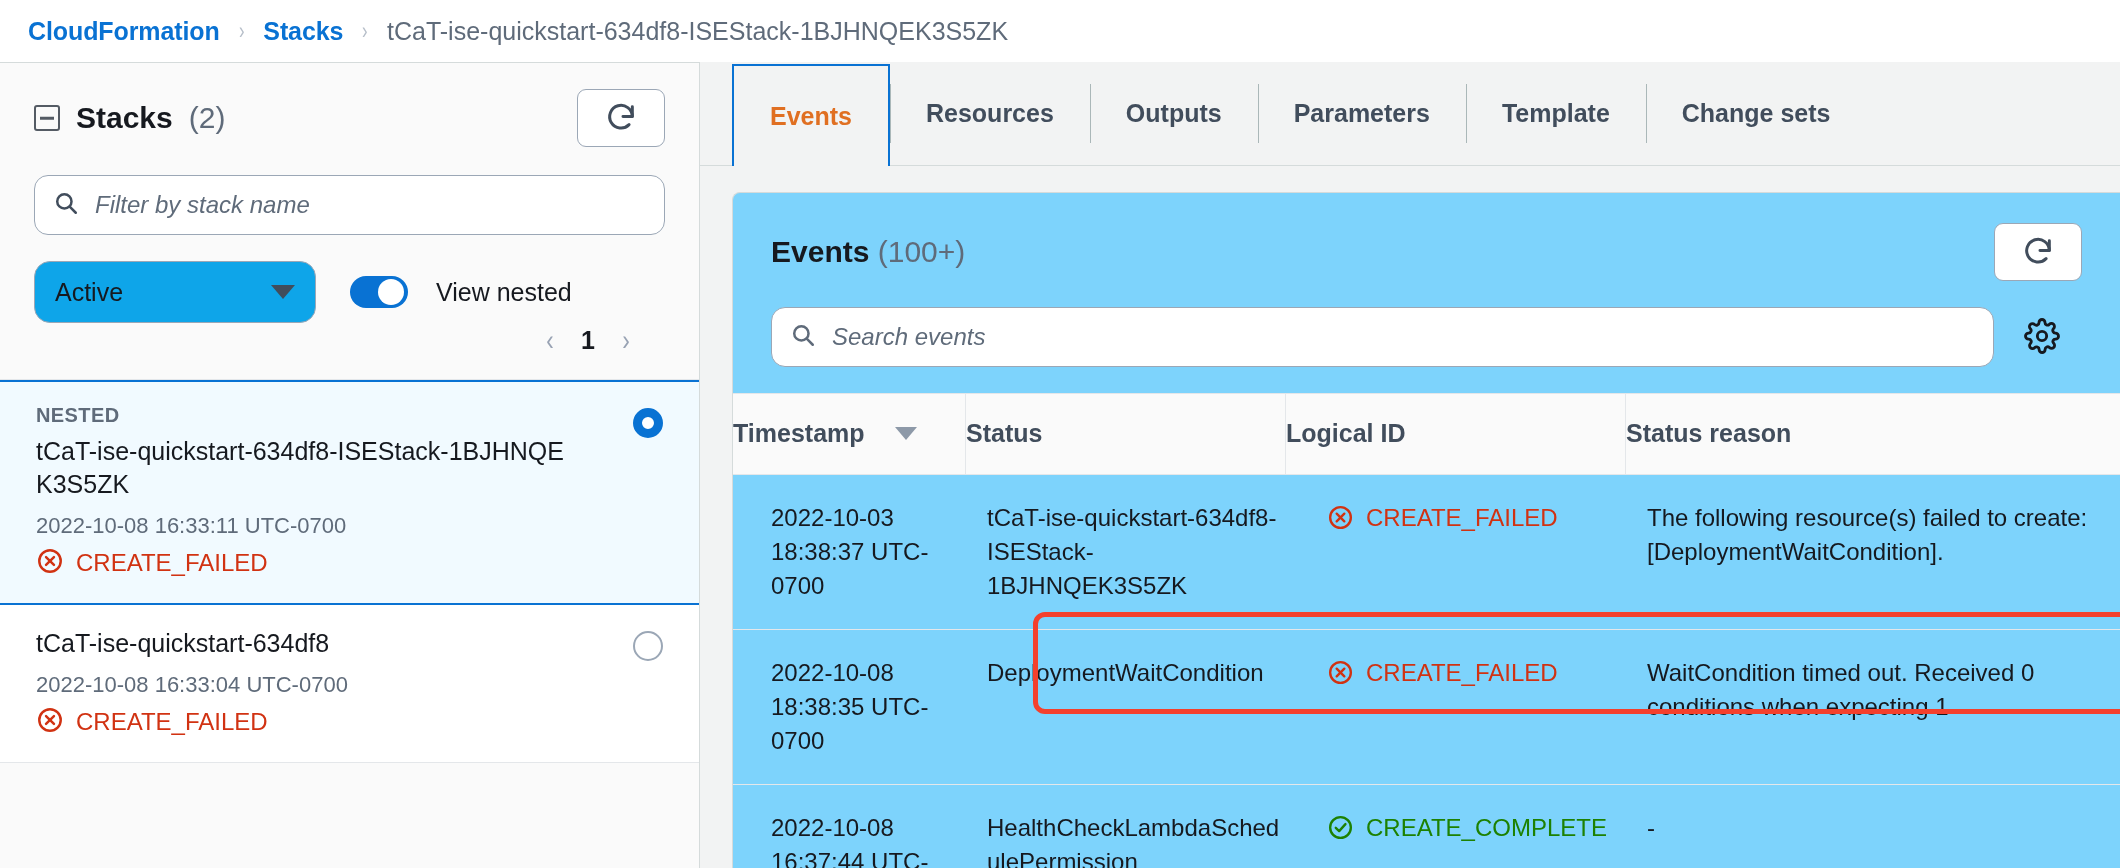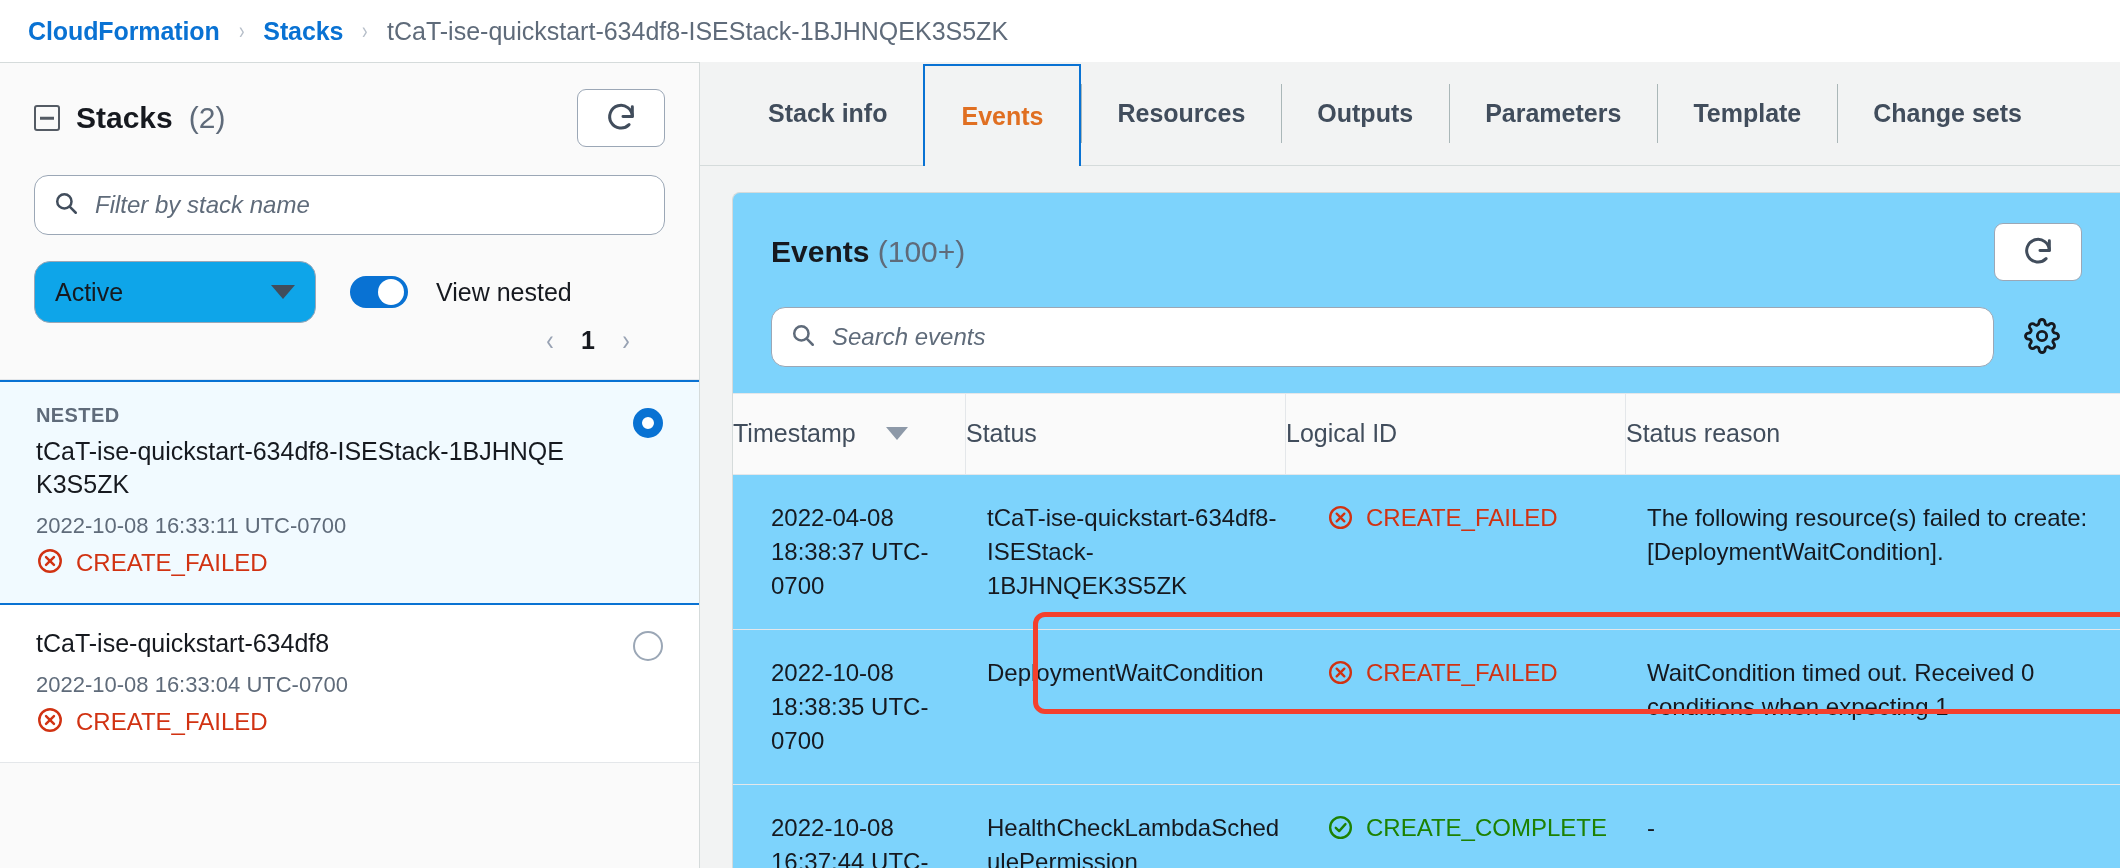--- a/index.html
+++ b/index.html
@@ -369,21 +369,21 @@
     border-top: 1px solid #e4e7ea;
     position: relative;
   }
   .trow {
     display: flex;
     align-items: stretch;
     border-bottom: 1px solid #e4e7ea;
   }
   .thead .tcell {
     font-size: 25px;
-    font-weight: 400;
+    font-weight: 700;
     color: #414d5c;
     padding: 22px 0 22px 0;
     display: flex;
     align-items: center;
     gap: 30px;
   }
   .thead .tcell + .tcell { border-left: 1px solid #e4e7ea; }
   .thead { background: #fafafa; }
 
   .tcell {
@@ -524,21 +524,20 @@
           </div>
         </div>
         <span class="radio"></span>
       </div>
 
     </div>
 
     <div class="right">
 
       <div class="tabs">
-        <div class="tab">Stack info</div>
         <div class="tab active">Events</div>
         <div class="tab">Resources</div>
         <div class="tab">Outputs</div>
         <div class="tab">Parameters</div>
         <div class="tab">Template</div>
         <div class="tab">Change sets</div>
       </div>
 
       <div class="content-area">
         <div class="card">
@@ -584,21 +583,21 @@
               <div class="tcell c-ts">
                 <span>Timestamp</span>
                 <span class="sort-caret"></span>
               </div>
               <div class="tcell c-st">Status</div>
               <div class="tcell c-lid">Logical ID</div>
               <div class="tcell c-sr">Status reason</div>
             </div>
 
             <div class="trow">
-              <div class="tcell c-ts">2022-04-08 18:38:37 UTC-0700</div>
+              <div class="tcell c-ts">2022-10-03 18:38:37 UTC-0700</div>
               <div class="tcell c-lid">tCaT-ise-quickstart-634df8-ISEStack-1BJHNQEK3S5ZK</div>
               <div class="tcell c-st">
                 <span class="stat">
                   <span class="stat-icon">
                     <svg width="27" height="27" viewBox="0 0 24 24" fill="none" stroke="#d13212" stroke-width="2.1" stroke-linecap="round">
                       <circle cx="12" cy="12" r="9.2"></circle>
                       <line x1="8.6" y1="8.6" x2="15.4" y2="15.4"></line>
                       <line x1="15.4" y1="8.6" x2="8.6" y2="15.4"></line>
                     </svg>
                   </span>

